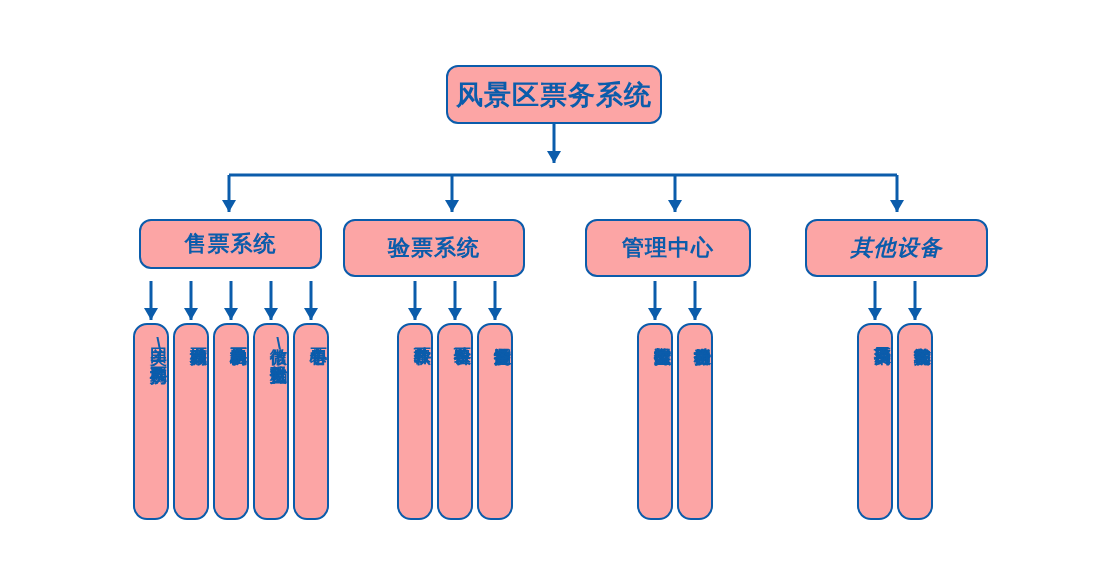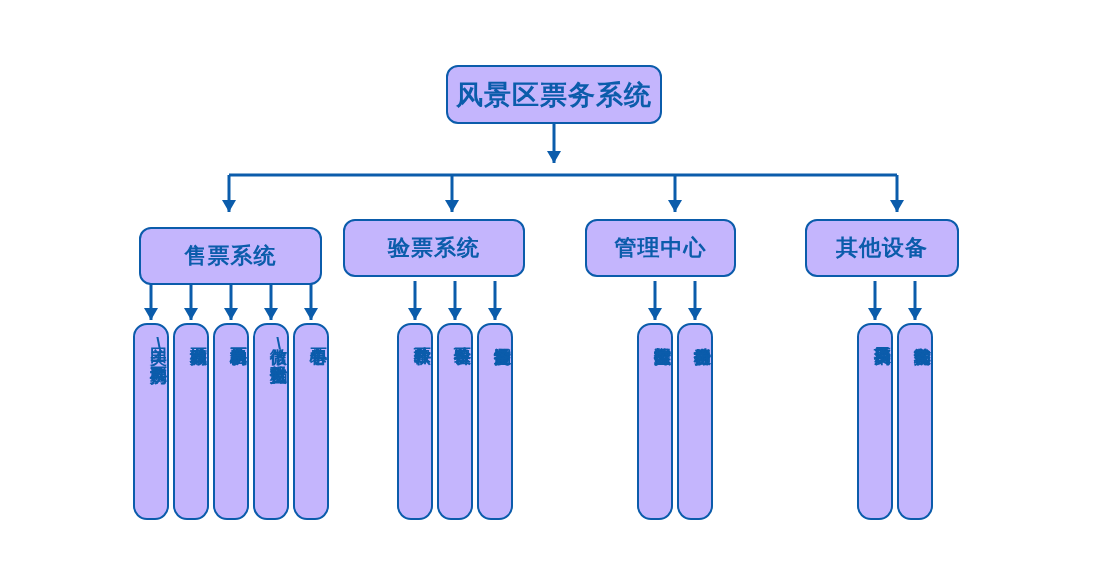--- a/index.html
+++ b/index.html
@@ -23,21 +23,21 @@
     left: 0;
     top: 0;
     width: 1120px;
     height: 580px;
     pointer-events: none;
   }
   .node {
     position: absolute;
     box-sizing: border-box;
     border: 2px solid #0b5cab;
-    background: #c4b5fd;
+    background: #fca5a5;
     display: flex;
     align-items: center;
     justify-content: center;
     color: #0b5cab;
     font-weight: bold;
     letter-spacing: 1px;
   }
   .node-root {
     border-radius: 12px;
     font-size: 27px;
@@ -104,21 +104,21 @@
       <line x1="875" y1="281" x2="875" y2="320" stroke="#0b5cab" stroke-width="3" stroke-linecap="butt"></line>
       <polygon points="868,308 882,308 875,320" fill="#0b5cab"></polygon>
       <line x1="915" y1="281" x2="915" y2="320" stroke="#0b5cab" stroke-width="3" stroke-linecap="butt"></line>
       <polygon points="908,308 922,308 915,320" fill="#0b5cab"></polygon>
     </svg>
 
   <div id="nodes">
       <div class="node node-root" style="left: 446px; top: 65px; width: 216px; height: 59px;">
         <span class="flat-text">风景区票务系统</span>
       </div>
-      <div class="node node-l2" style="left: 139px; top: 219px; width: 183px; height: 58px; margin-top: 8px;">
+      <div class="node node-l2" style="left: 139px; top: 219px; width: 183px; height: 50px;">
         <span class="flat-text">售票系统</span>
       </div>
       <div class="node node-leaf" style="left: 133px; top: 323px; width: 36px; height: 197px;">
         <span class="leaf-text">美团\携程购票</span>
       </div>
       <div class="node node-leaf" style="left: 173px; top: 323px; width: 36px; height: 197px;">
         <span class="leaf-text">微商城购票</span>
       </div>
       <div class="node node-leaf" style="left: 213px; top: 323px; width: 36px; height: 197px;">
         <span class="leaf-text">自助售票机构票</span>
@@ -134,30 +134,30 @@
       </div>
       <div class="node node-leaf" style="left: 397px; top: 323px; width: 36px; height: 197px;">
         <span class="leaf-text">验票软件</span>
       </div>
       <div class="node node-leaf" style="left: 437px; top: 323px; width: 36px; height: 197px;">
         <span class="leaf-text">验票设备</span>
       </div>
       <div class="node node-leaf" style="left: 477px; top: 323px; width: 36px; height: 197px;">
         <span class="leaf-text">通道控制设备</span>
       </div>
-      <div class="node node-l2" style="left: 585px; top: 219px; width: 151px; height: 58px;">
+      <div class="node node-l2" style="left: 585px; top: 219px; width: 166px; height: 58px;">
         <span class="flat-text">管理中心</span>
       </div>
       <div class="node node-leaf" style="left: 637px; top: 323px; width: 36px; height: 197px;">
         <span class="leaf-text">数据实时监控</span>
       </div>
       <div class="node node-leaf" style="left: 677px; top: 323px; width: 36px; height: 197px;">
         <span class="leaf-text">报表自动分析</span>
       </div>
-      <div class="node node-l2" style="left: 805px; top: 219px; width: 154px; height: 58px;">
+      <div class="node node-l2" style="left: 805px; top: 219px; width: 183px; height: 58px; font-style: italic;">
         <span class="flat-text">其他设备</span>
       </div>
       <div class="node node-leaf" style="left: 857px; top: 323px; width: 36px; height: 197px;">
         <span class="leaf-text">二次消费项目</span>
       </div>
       <div class="node node-leaf" style="left: 897px; top: 323px; width: 36px; height: 197px;">
         <span class="leaf-text">其它辅助设备</span>
       </div>
     </div>
 

